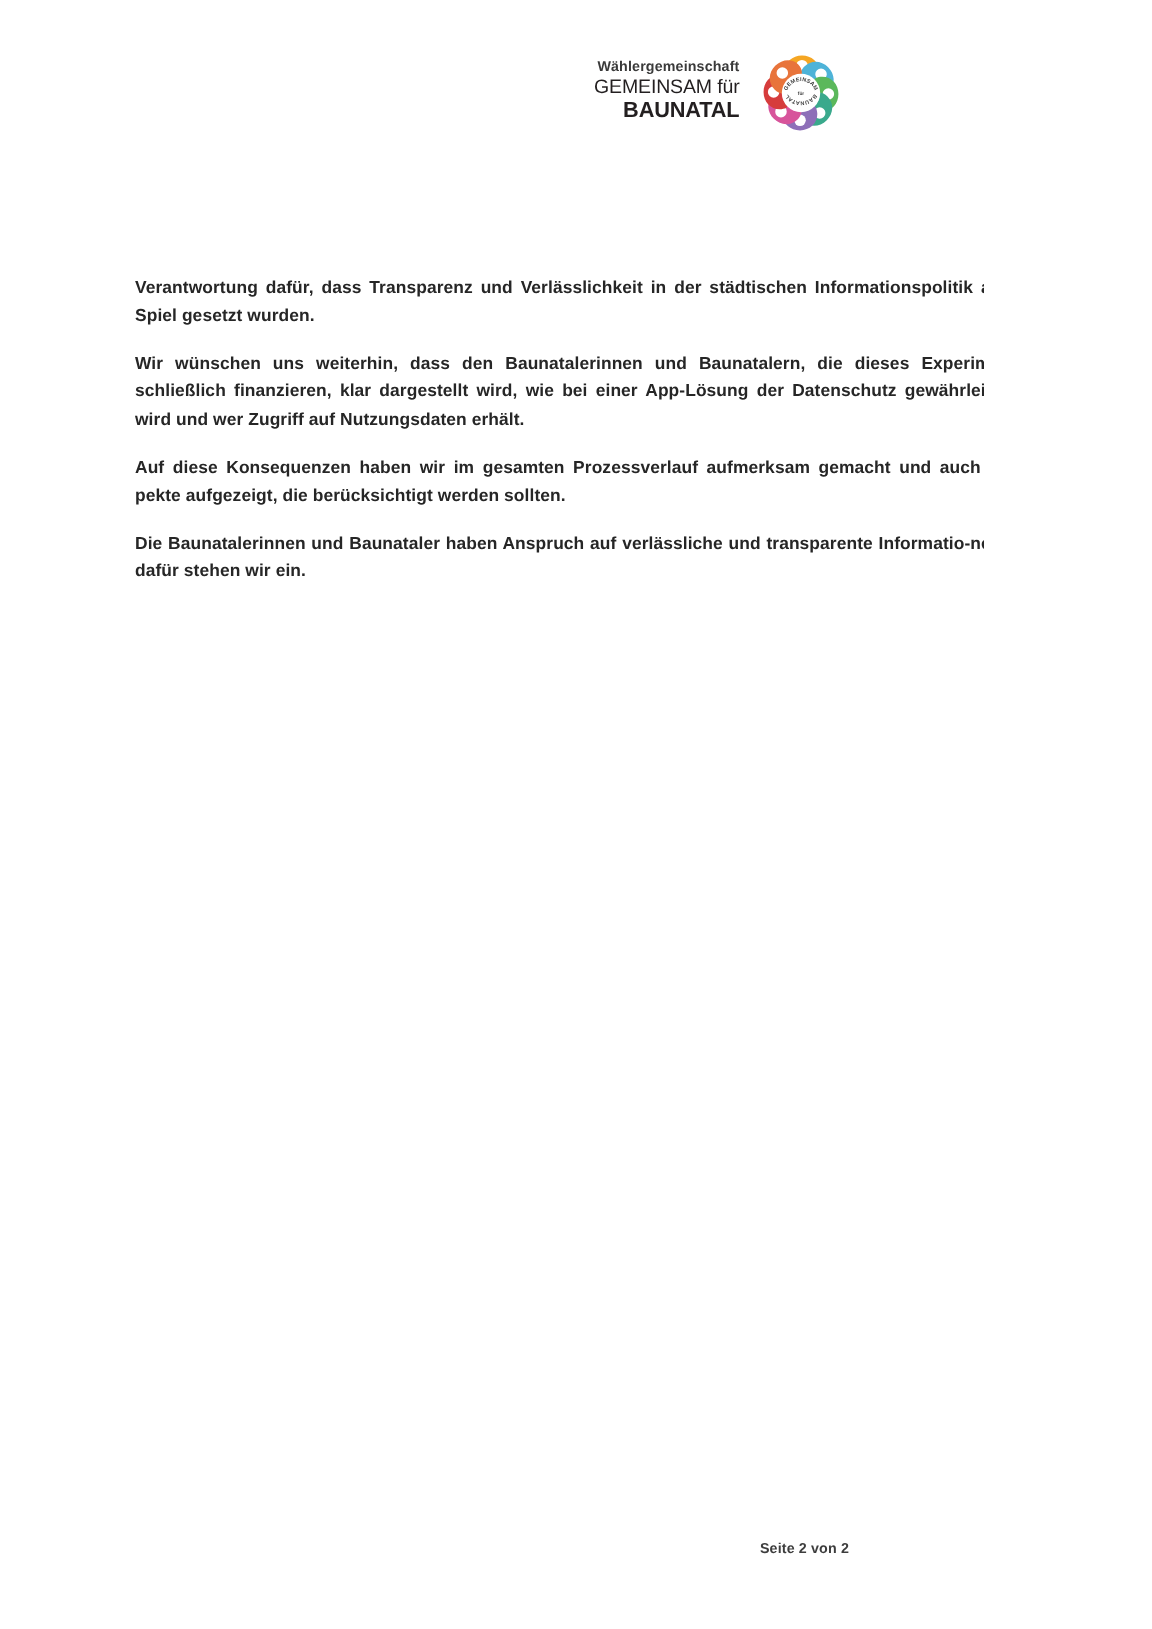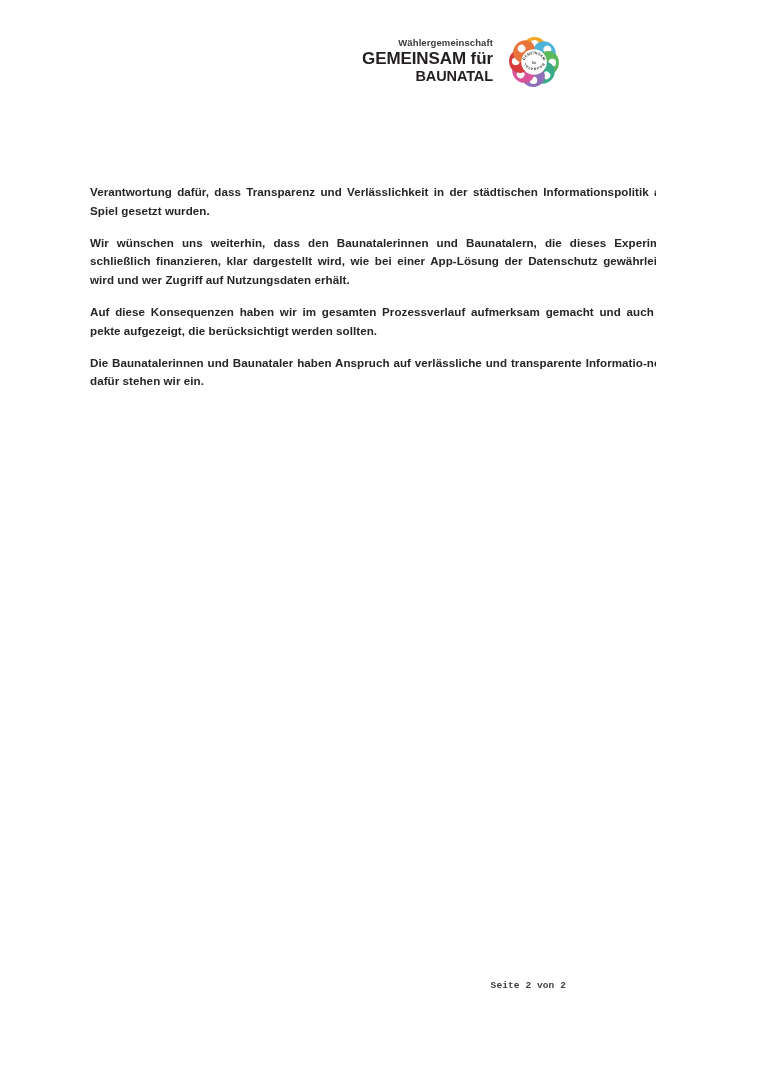--- a/index.html
+++ b/index.html
@@ -39,22 +39,22 @@
   .wordmark-top {
     font-size: 9.5px;
     font-weight: 700;
     letter-spacing: 0.1px;
     color: #3a3a3a;
     display: block;
     margin-bottom: 1px;
   }
 
   .wordmark-main {
-    font-size: 17px;
-    font-weight: 700;
+    font-size: 13px;
+    font-weight: 400;
     letter-spacing: -0.1px;
     color: #231f20;
     display: block;
   }
 
   .wordmark-second {
     font-size: 14.5px;
     font-weight: 700;
     letter-spacing: -0.1px;
     color: #231f20;
@@ -89,23 +89,22 @@
 
   .para:last-child {
     margin-bottom: 0;
   }
 
   
   .page-footer {
     position: absolute;
     left: 90px;
     right: 90px;
-    top: 975px;
+    top: 1022px;
     text-align: right;
-    font-family: Liberation Mono, monospace;
   }
 
   .footer-pagenum {
     font-size: 9.5px;
     font-weight: 700;
     color: #3d3d3d;
     letter-spacing: 0.1px;
   }
 </style>
 </head>

